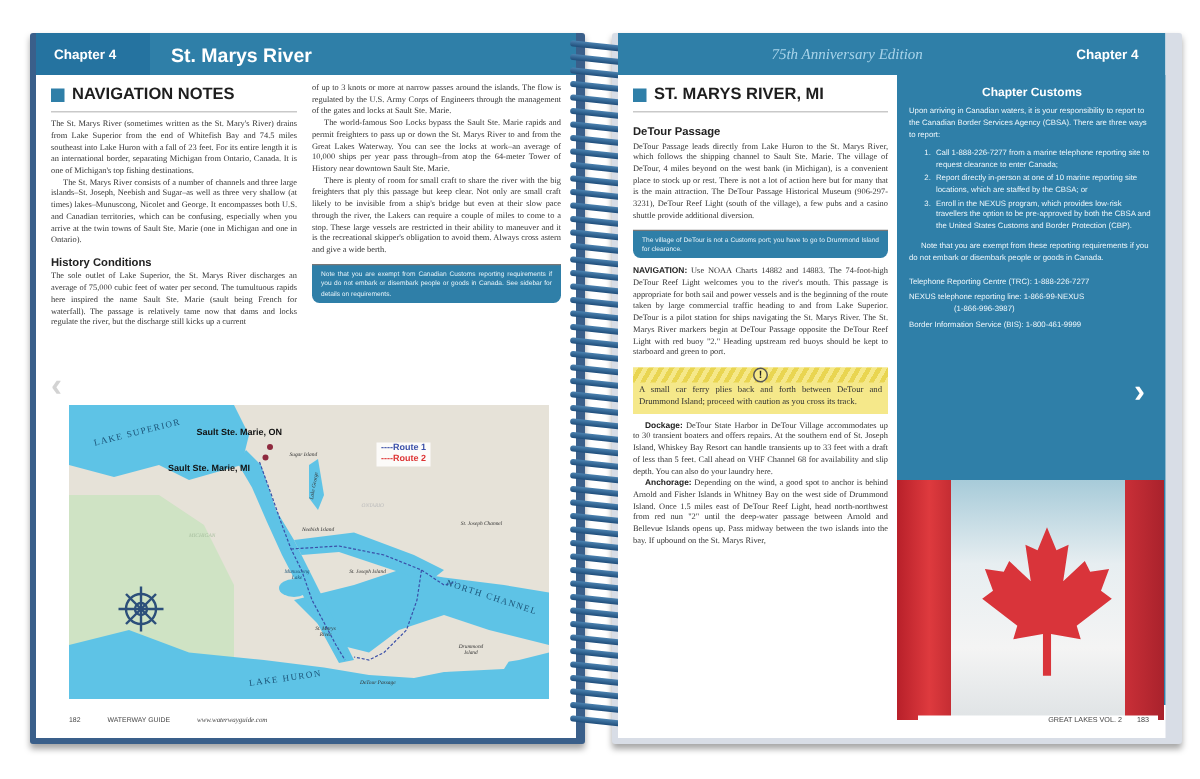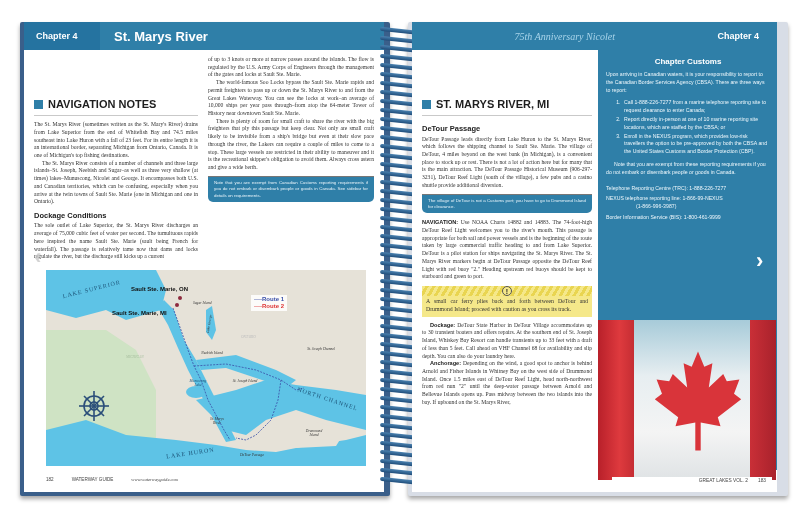--- a/index.html
+++ b/index.html
@@ -16,21 +16,21 @@
   .page-left { left: 24px; top: 22px; width: 360px; height: 470px; }
   .page-right { left: 412px; top: 22px; width: 365px; height: 470px; }
 
   
   .hdr { position: absolute; top: 0; left: 0; right: 0; height: 28px; background: #2f7fa8; display: flex; align-items: center; }
   .hdr-chapter-l { width: 76px; height: 100%; background: #2573a0; color: #fff; font-family: "Liberation Sans", sans-serif; font-weight: bold; font-size: 9px; display:flex; align-items:center; padding-left: 12px; }
   .hdr-title-l { color: #fff; font-family: "Liberation Sans", sans-serif; font-weight: bold; font-size: 13px; padding-left: 14px; }
   .hdr-edition { flex: 1; text-align: center; color: #a8d4ea; font-style: italic; font-size: 10px; font-family: "Liberation Serif", serif; }
   .hdr-chapter-r { color: #fff; font-family: "Liberation Sans", sans-serif; font-weight: bold; font-size: 9px; padding-right: 18px; }
 
-  .sec-head { font-family: "Liberation Sans", sans-serif; font-weight: bold; font-size: 11px; color: #1e1e1e; display: flex; align-items: center; gap: 5px; border-bottom: 1px solid #c9c9c9; padding-bottom: 3px; margin-top: 41px; }
+  .sec-head { font-family: "Liberation Sans", sans-serif; font-weight: bold; font-size: 11px; color: #1e1e1e; display: flex; align-items: center; gap: 5px; border-bottom: 1px solid #c9c9c9; padding-bottom: 3px; }
   .sq { width: 9px; height: 9px; background: #2f7fa8; display: inline-block; }
 
   .col { position: absolute; font-size: 5.6px; line-height: 1.38; text-align: justify; color: #333; }
   .col p { margin-bottom: 0; }
   .col p.indent { text-indent: 8px; }
   .subhead { font-family: "Liberation Sans", sans-serif; font-weight: bold; font-size: 7.5px; color: #222; margin-top: 5px; margin-bottom: 1px; }
 
   .note-box { background: #2f7fa8; color: #e8f4fa; font-family: "Liberation Sans", sans-serif; font-size: 4.4px; line-height: 1.45; padding: 3px 6px; border-radius: 0 0 5px 5px; border-top: 1px solid #777; margin-top: 4px; }
 
   
@@ -92,21 +92,21 @@
       <div class="hdr-title-l">St. Marys River</div>
     </div>
 
     <div class="col" style="left:10px; top:34px; width:164px;">
       <div class="sec-head">
         <span class="sq"></span>
         <span>NAVIGATION NOTES</span>
       </div>
       <p style="margin-top:5px;">The St. Marys River (sometimes written as the St. Mary's River) drains from Lake Superior from the end of Whitefish Bay and 74.5 miles southeast into Lake Huron with a fall of 23 feet. For its entire length it is an international border, separating Michigan from Ontario, Canada. It is one of Michigan's top fishing destinations.</p>
       <p class="indent">The St. Marys River consists of a number of channels and three large islands–St. Joseph, Neebish and Sugar–as well as three very shallow (at times) lakes–Munuscong, Nicolet and George. It encompasses both U.S. and Canadian territories, which can be confusing, especially when you arrive at the twin towns of Sault Ste. Marie (one in Michigan and one in Ontario).</p>
-      <div class="subhead">Dockage Conditions</div>
+      <div class="subhead">History Conditions</div>
       <p>The sole outlet of Lake Superior, the St. Marys River discharges an average of 75,000 cubic feet of water per second. The tumultuous rapids here inspired the name Sault Ste. Marie (sault being French for waterfall). The passage is relatively tame now that dams and locks regulate the river, but the discharge still kicks up a current</p>
     </div>
 
     <div class="col" style="left:184px; top:34px; width:166px;">
       <p>of up to 3 knots or more at narrow passes around the islands. The flow is regulated by the U.S. Army Corps of Engineers through the management of the gates and locks at Sault Ste. Marie.</p>
       <p class="indent">The world-famous Soo Locks bypass the Sault Ste. Marie rapids and permit freighters to pass up or down the St. Marys River to and from the Great Lakes Waterway. You can see the locks at work–an average of 10,000 ships per year pass through–from atop the 64-meter Tower of History near downtown Sault Ste. Marie.</p>
       <p class="indent">There is plenty of room for small craft to share the river with the big freighters that ply this passage but keep clear. Not only are small craft likely to be invisible from a ship's bridge but even at their slow pace through the river, the Lakers can require a couple of miles to come to a stop. These large vessels are restricted in their ability to maneuver and it is the recreational skipper's obligation to avoid them. Always cross astern and give a wide berth.</p>
       <div class="note-box">Note that you are exempt from Canadian Customs reporting requirements if you do not embark or disembark people or goods in Canada. See sidebar for details on requirements.</div>
     </div>
 
@@ -214,21 +214,21 @@
       <div class="coil" style="top:405px"></div>
       <div class="coil" style="top:414px"></div>
       <div class="coil" style="top:423px"></div>
       <div class="coil" style="top:432px"></div>
       <div class="coil" style="top:441px"></div>
       <div class="coil" style="top:450px"></div>
   </div>
 
   <div class="page page-right">
     <div class="hdr">
-      <div class="hdr-edition">75th Anniversary Nicolet</div>
+      <div class="hdr-edition">75th Anniversary Edition</div>
       <div class="hdr-chapter-r">Chapter 4</div>
     </div>
 
     <div class="right-main col">
       <div class="sec-head">
         <span class="sq"></span>
         <span>ST. MARYS RIVER, MI</span>
       </div>
       <div class="subhead" style="margin-top:8px;">DeTour Passage</div>
       <p>DeTour Passage leads directly from Lake Huron to the St. Marys River, which follows the shipping channel to Sault Ste. Marie. The village of DeTour, 4 miles beyond on the west bank (in Michigan), is a convenient place to stock up or rest. There is not a lot of action here but for many that is the main attraction. The DeTour Passage Historical Museum (906-297-3231), DeTour Reef Light (south of the village), a few pubs and a casino shuttle provide additional diversion.</p>

